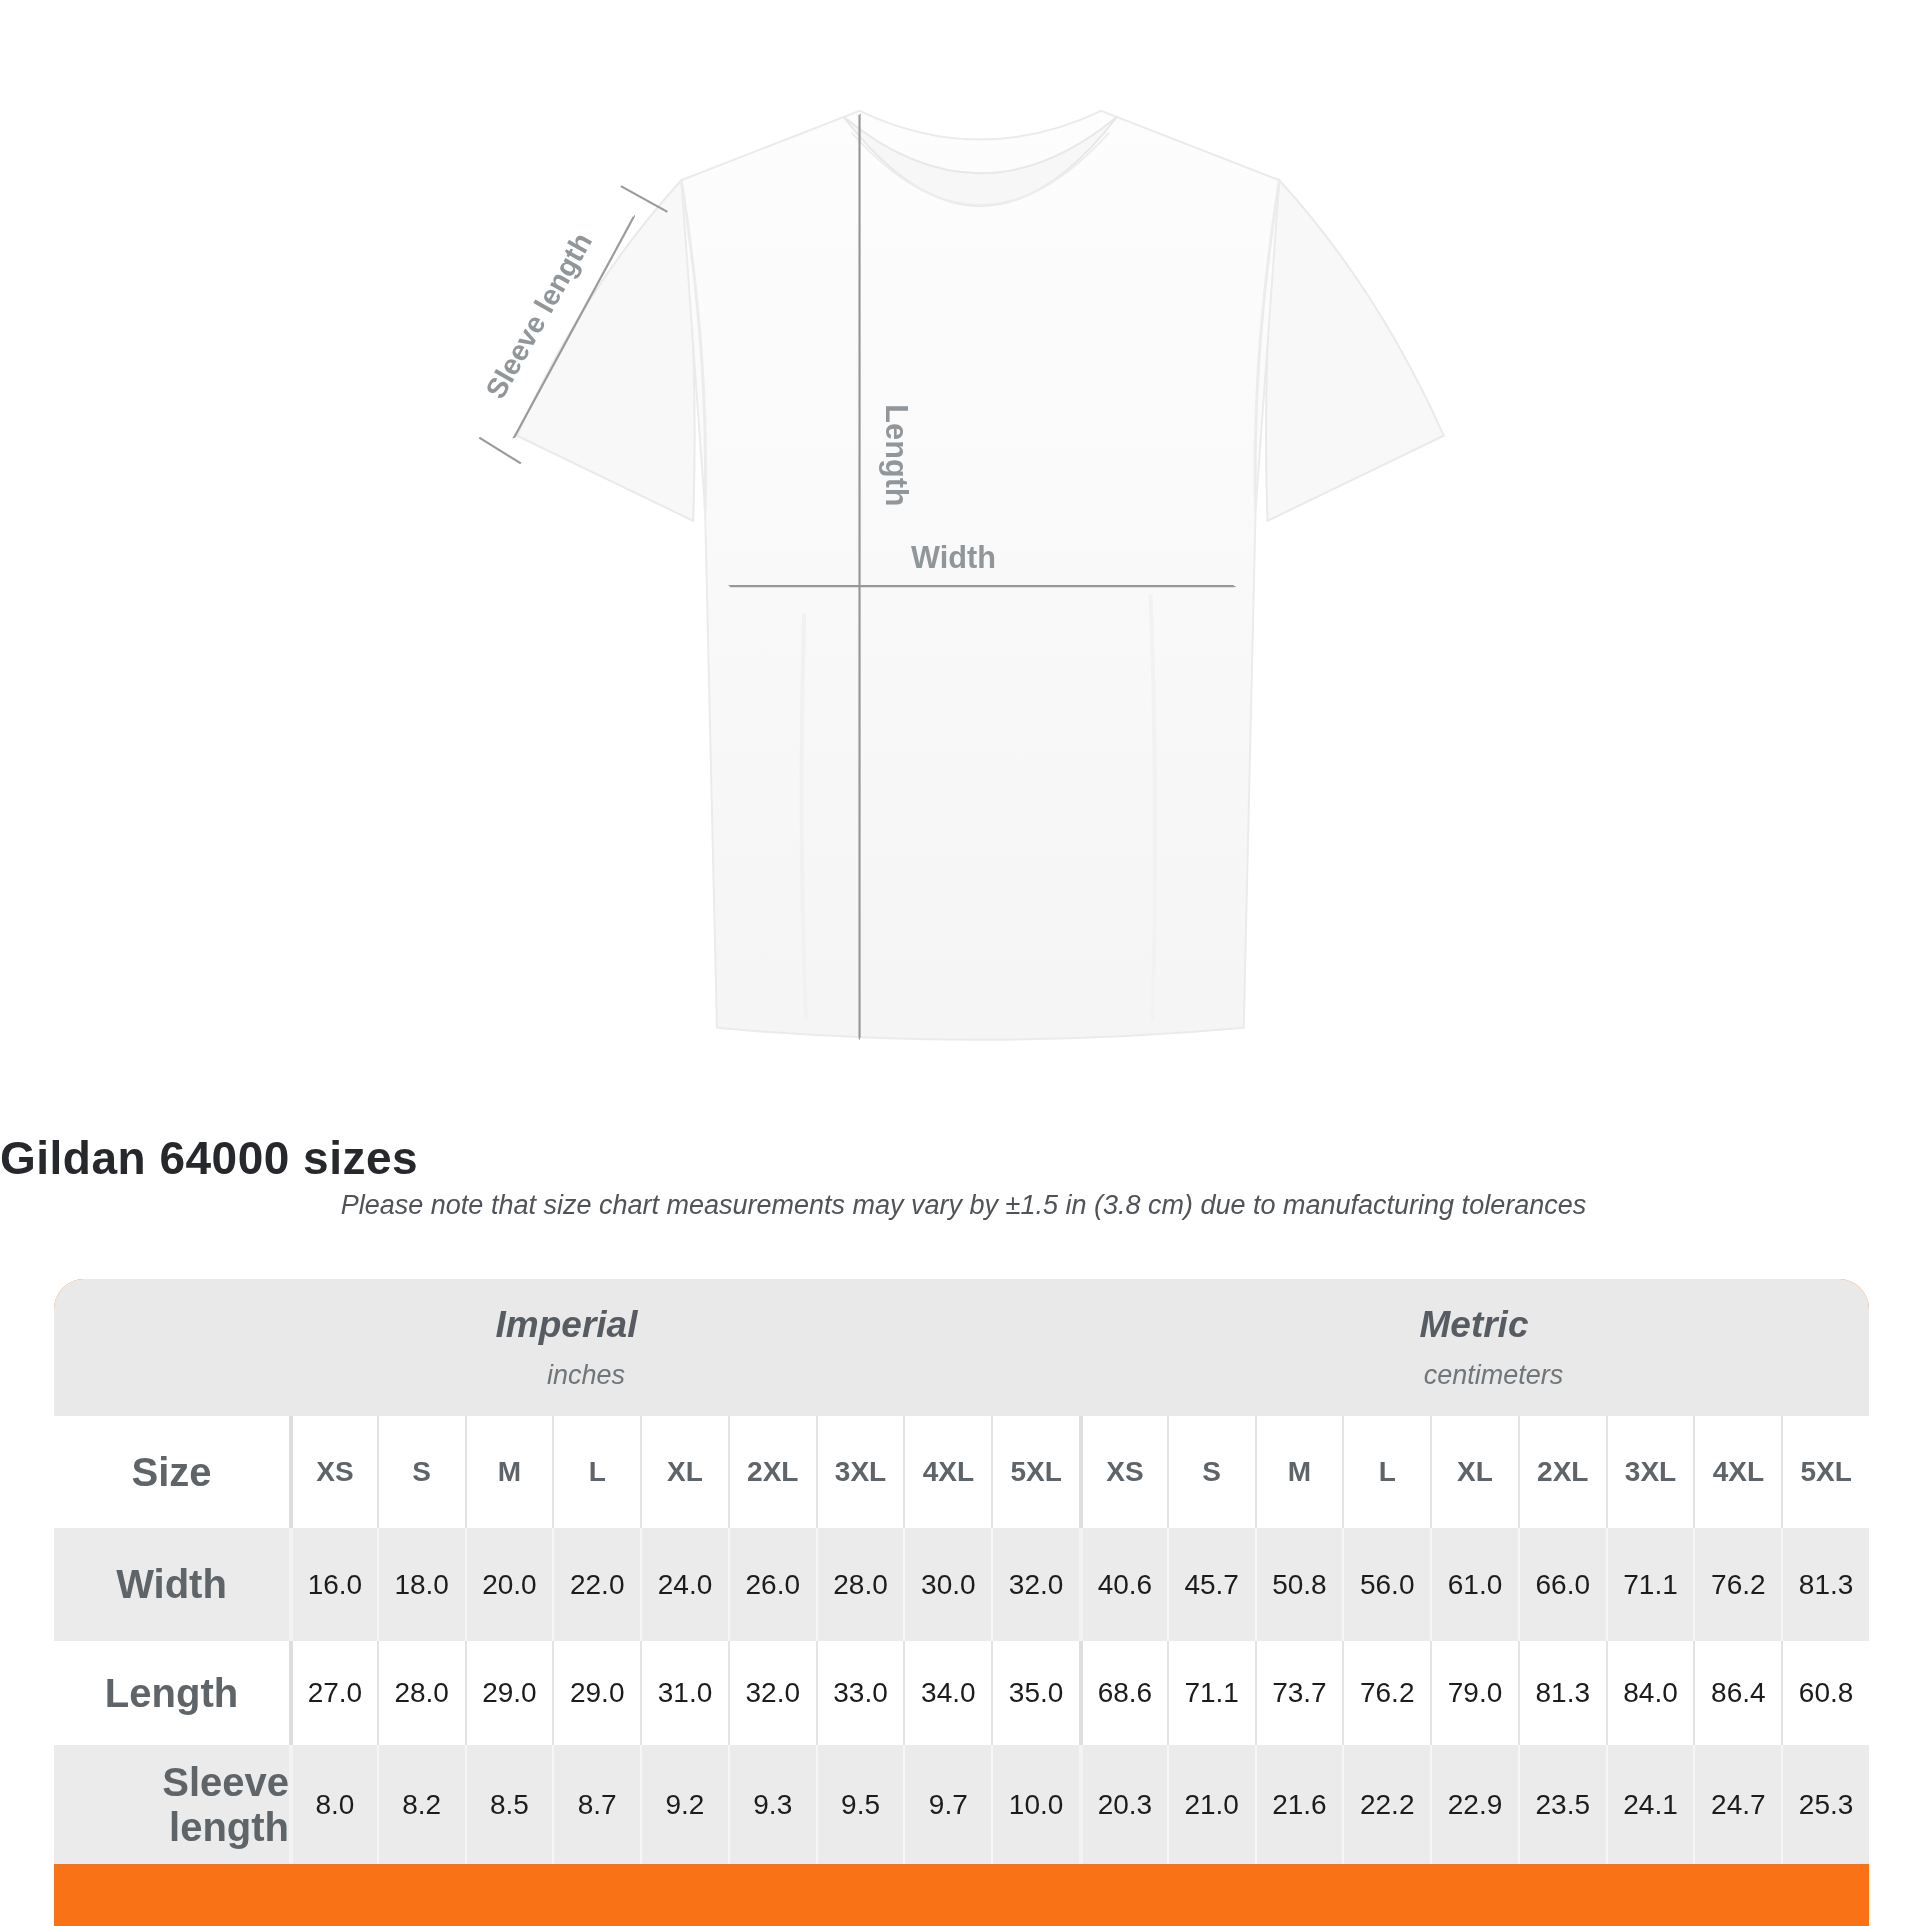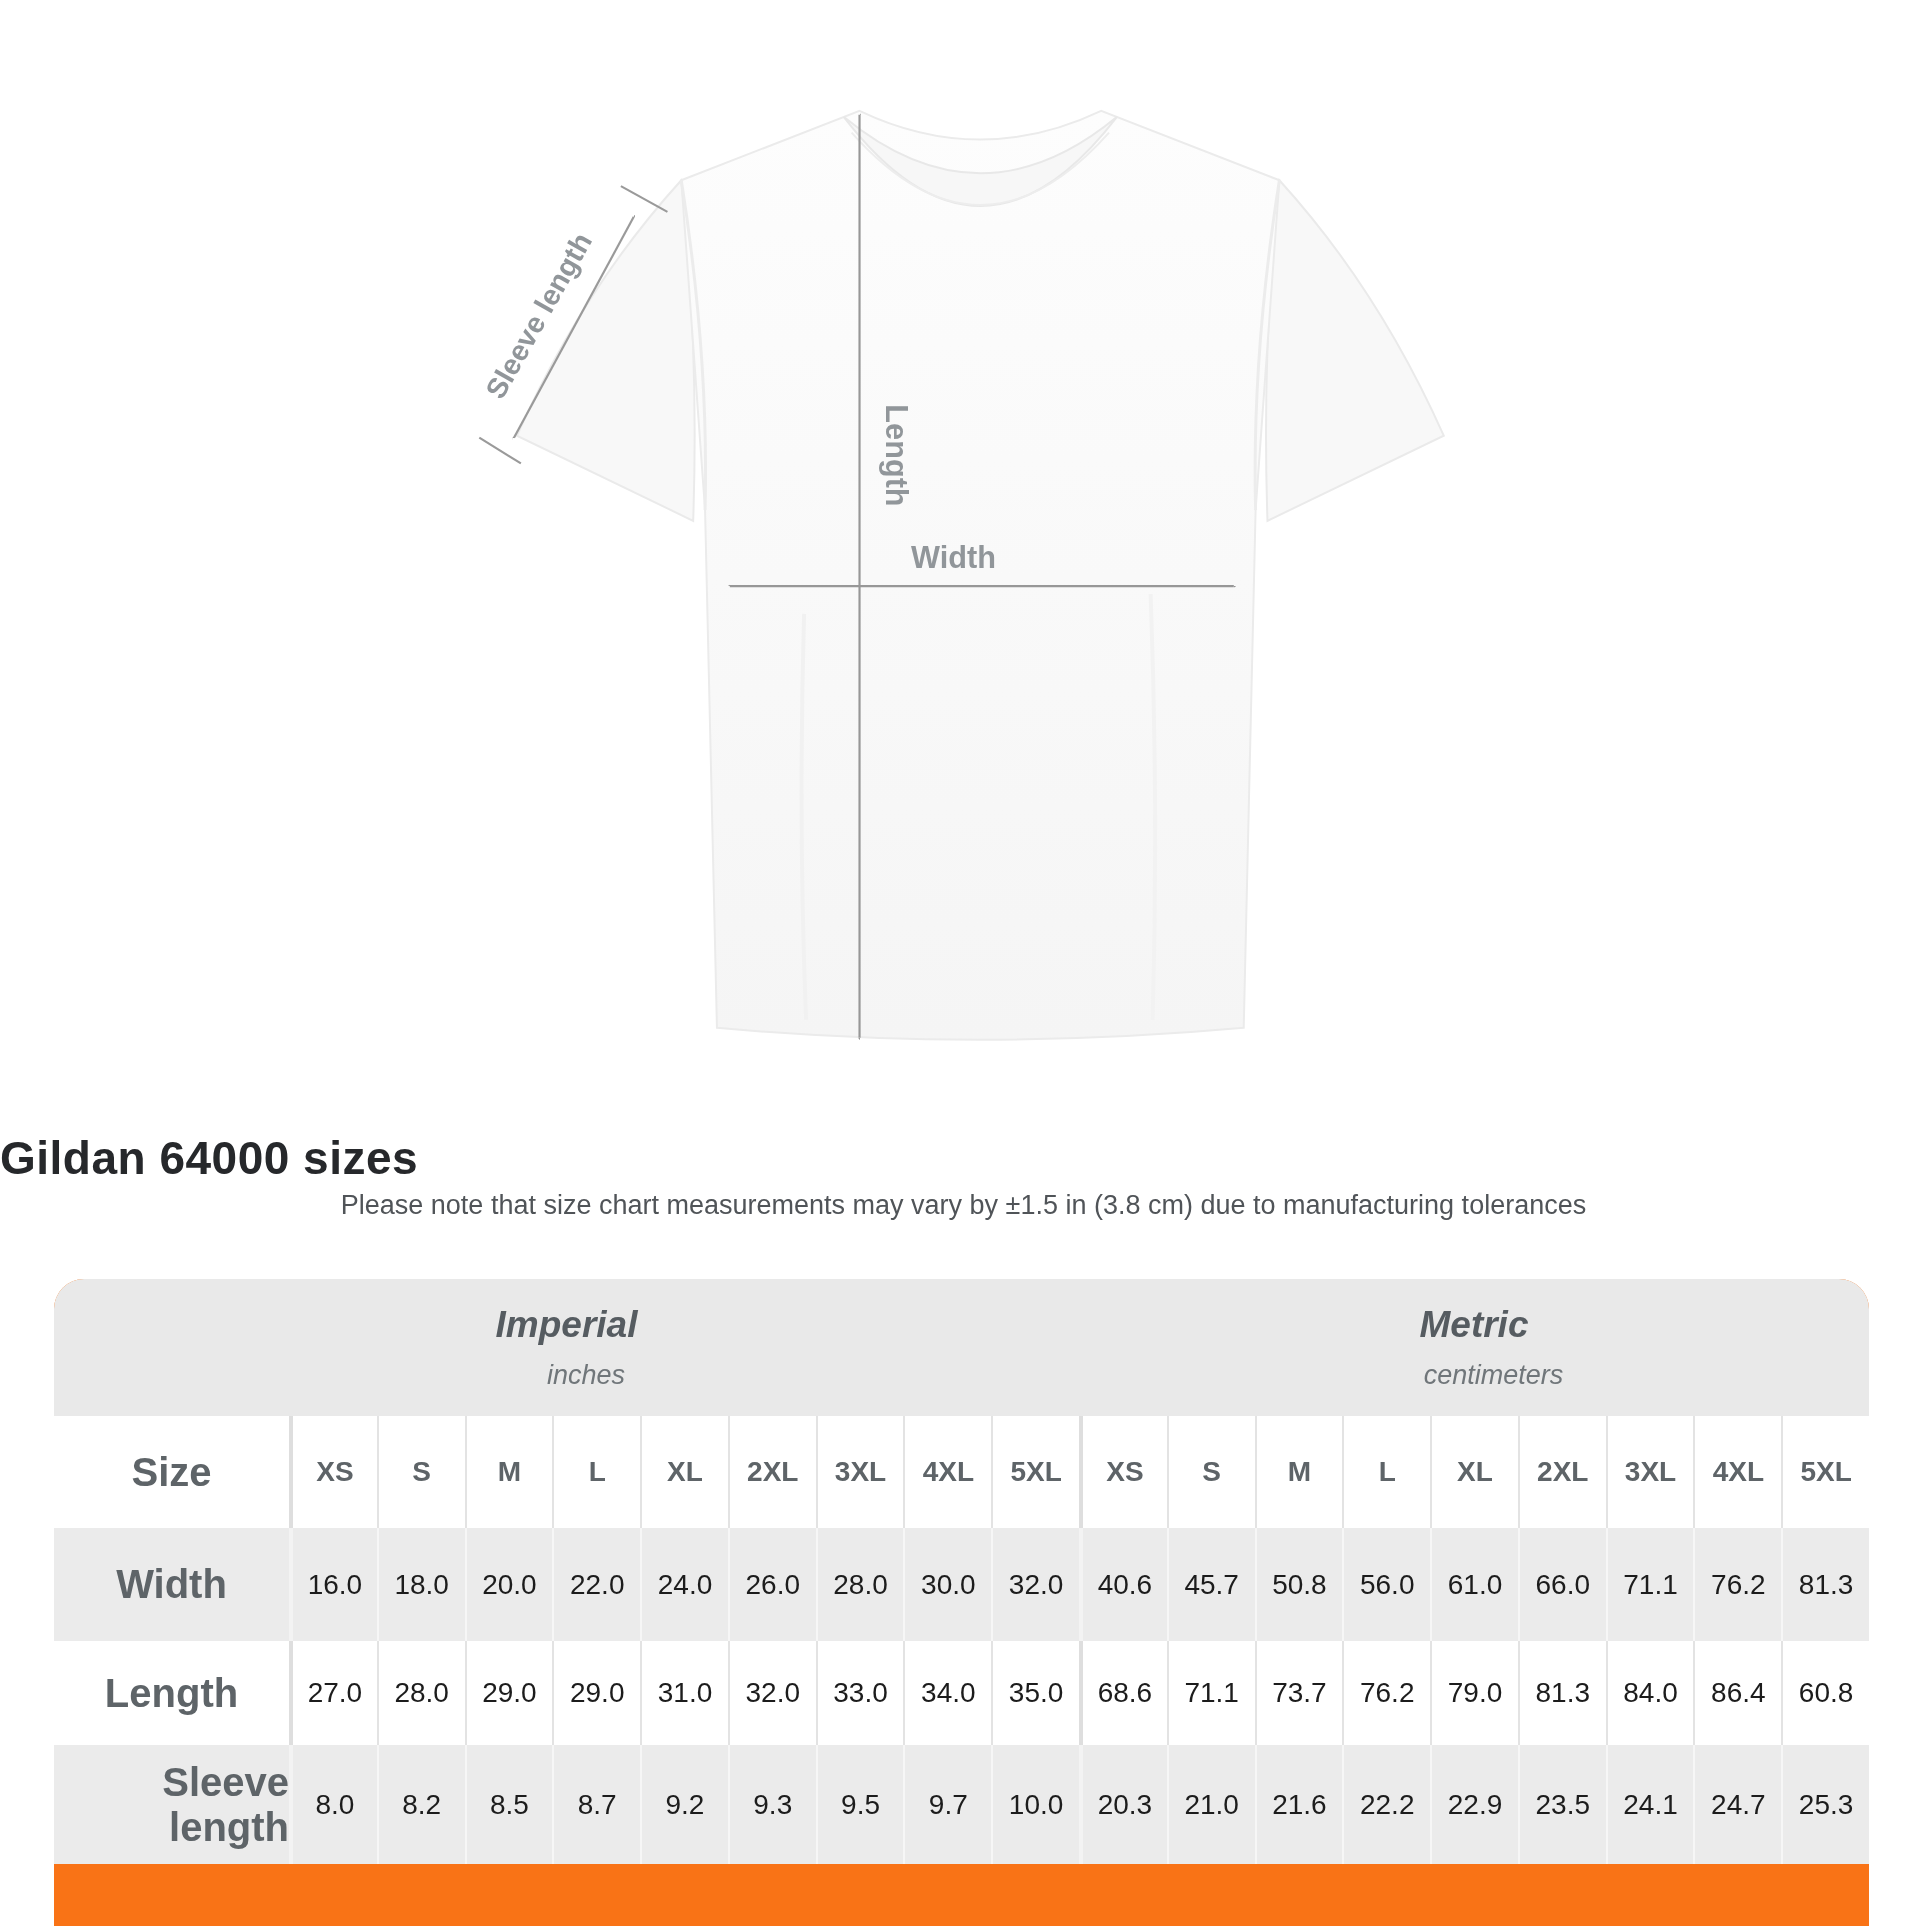--- a/index.html
+++ b/index.html
@@ -10,21 +10,21 @@
   
   #diagram{position:absolute;left:0;top:0;width:1927px;height:1109px;}
   .ann-text{font-weight:bold;fill:#91969a;}
   
   .title{
     position:absolute;left:0;right:0;top:1131px;text-align:left;
     font-size:46px;font-weight:bold;color:#26282b;letter-spacing:0.5px;
   }
   .subtitle{
     position:absolute;left:0;right:0;top:1190px;text-align:center;
-    font-size:27px;color:#505458;
+    font-size:27px;font-style:italic;color:#505458;
   }
   
   #size-table{
     position:absolute;left:54px;top:1279px;width:1815px;height:704px;
     border-radius:30px;overflow:hidden;background:#f97316;
   }
   .trow{display:grid;grid-template-columns:235px repeat(18,1fr);width:100%;}
   .trow>div{display:flex;align-items:center;justify-content:center;}
   .row-header{height:137px;background:#e9e9e9;}
   .row-size{height:112px;--sep:#e3e3e3;--div:#dedede;background:#ffffff;}

